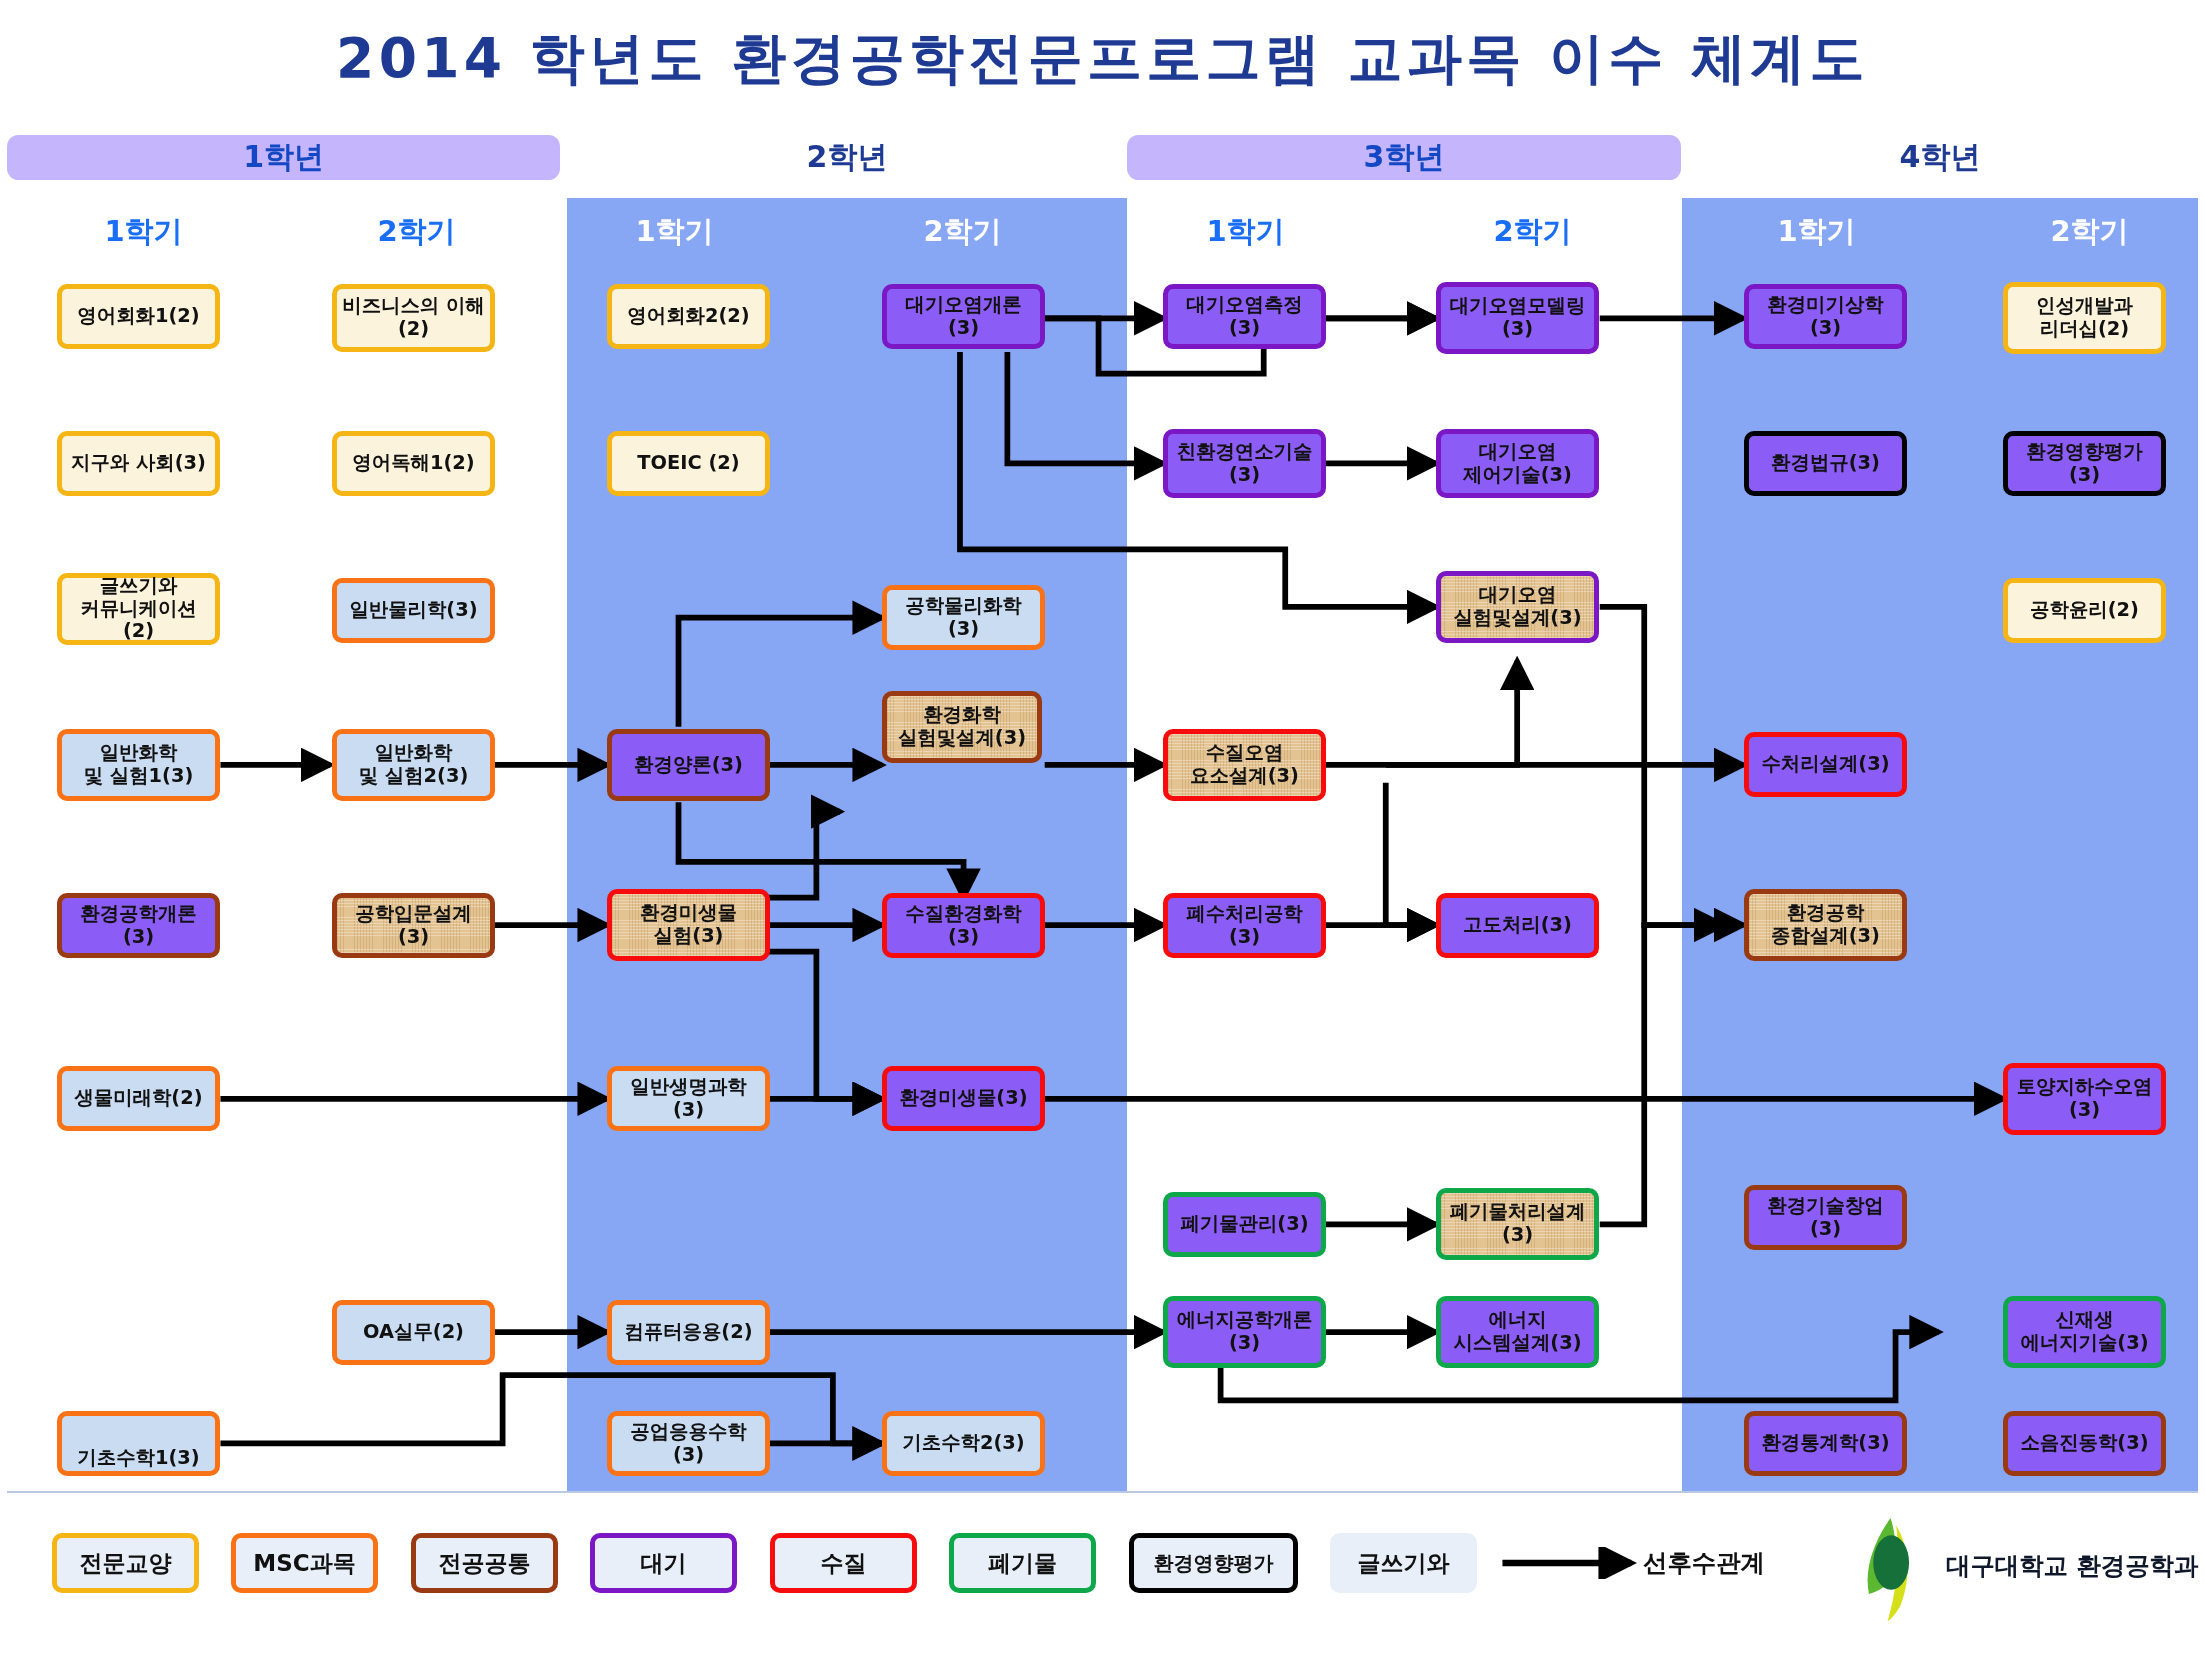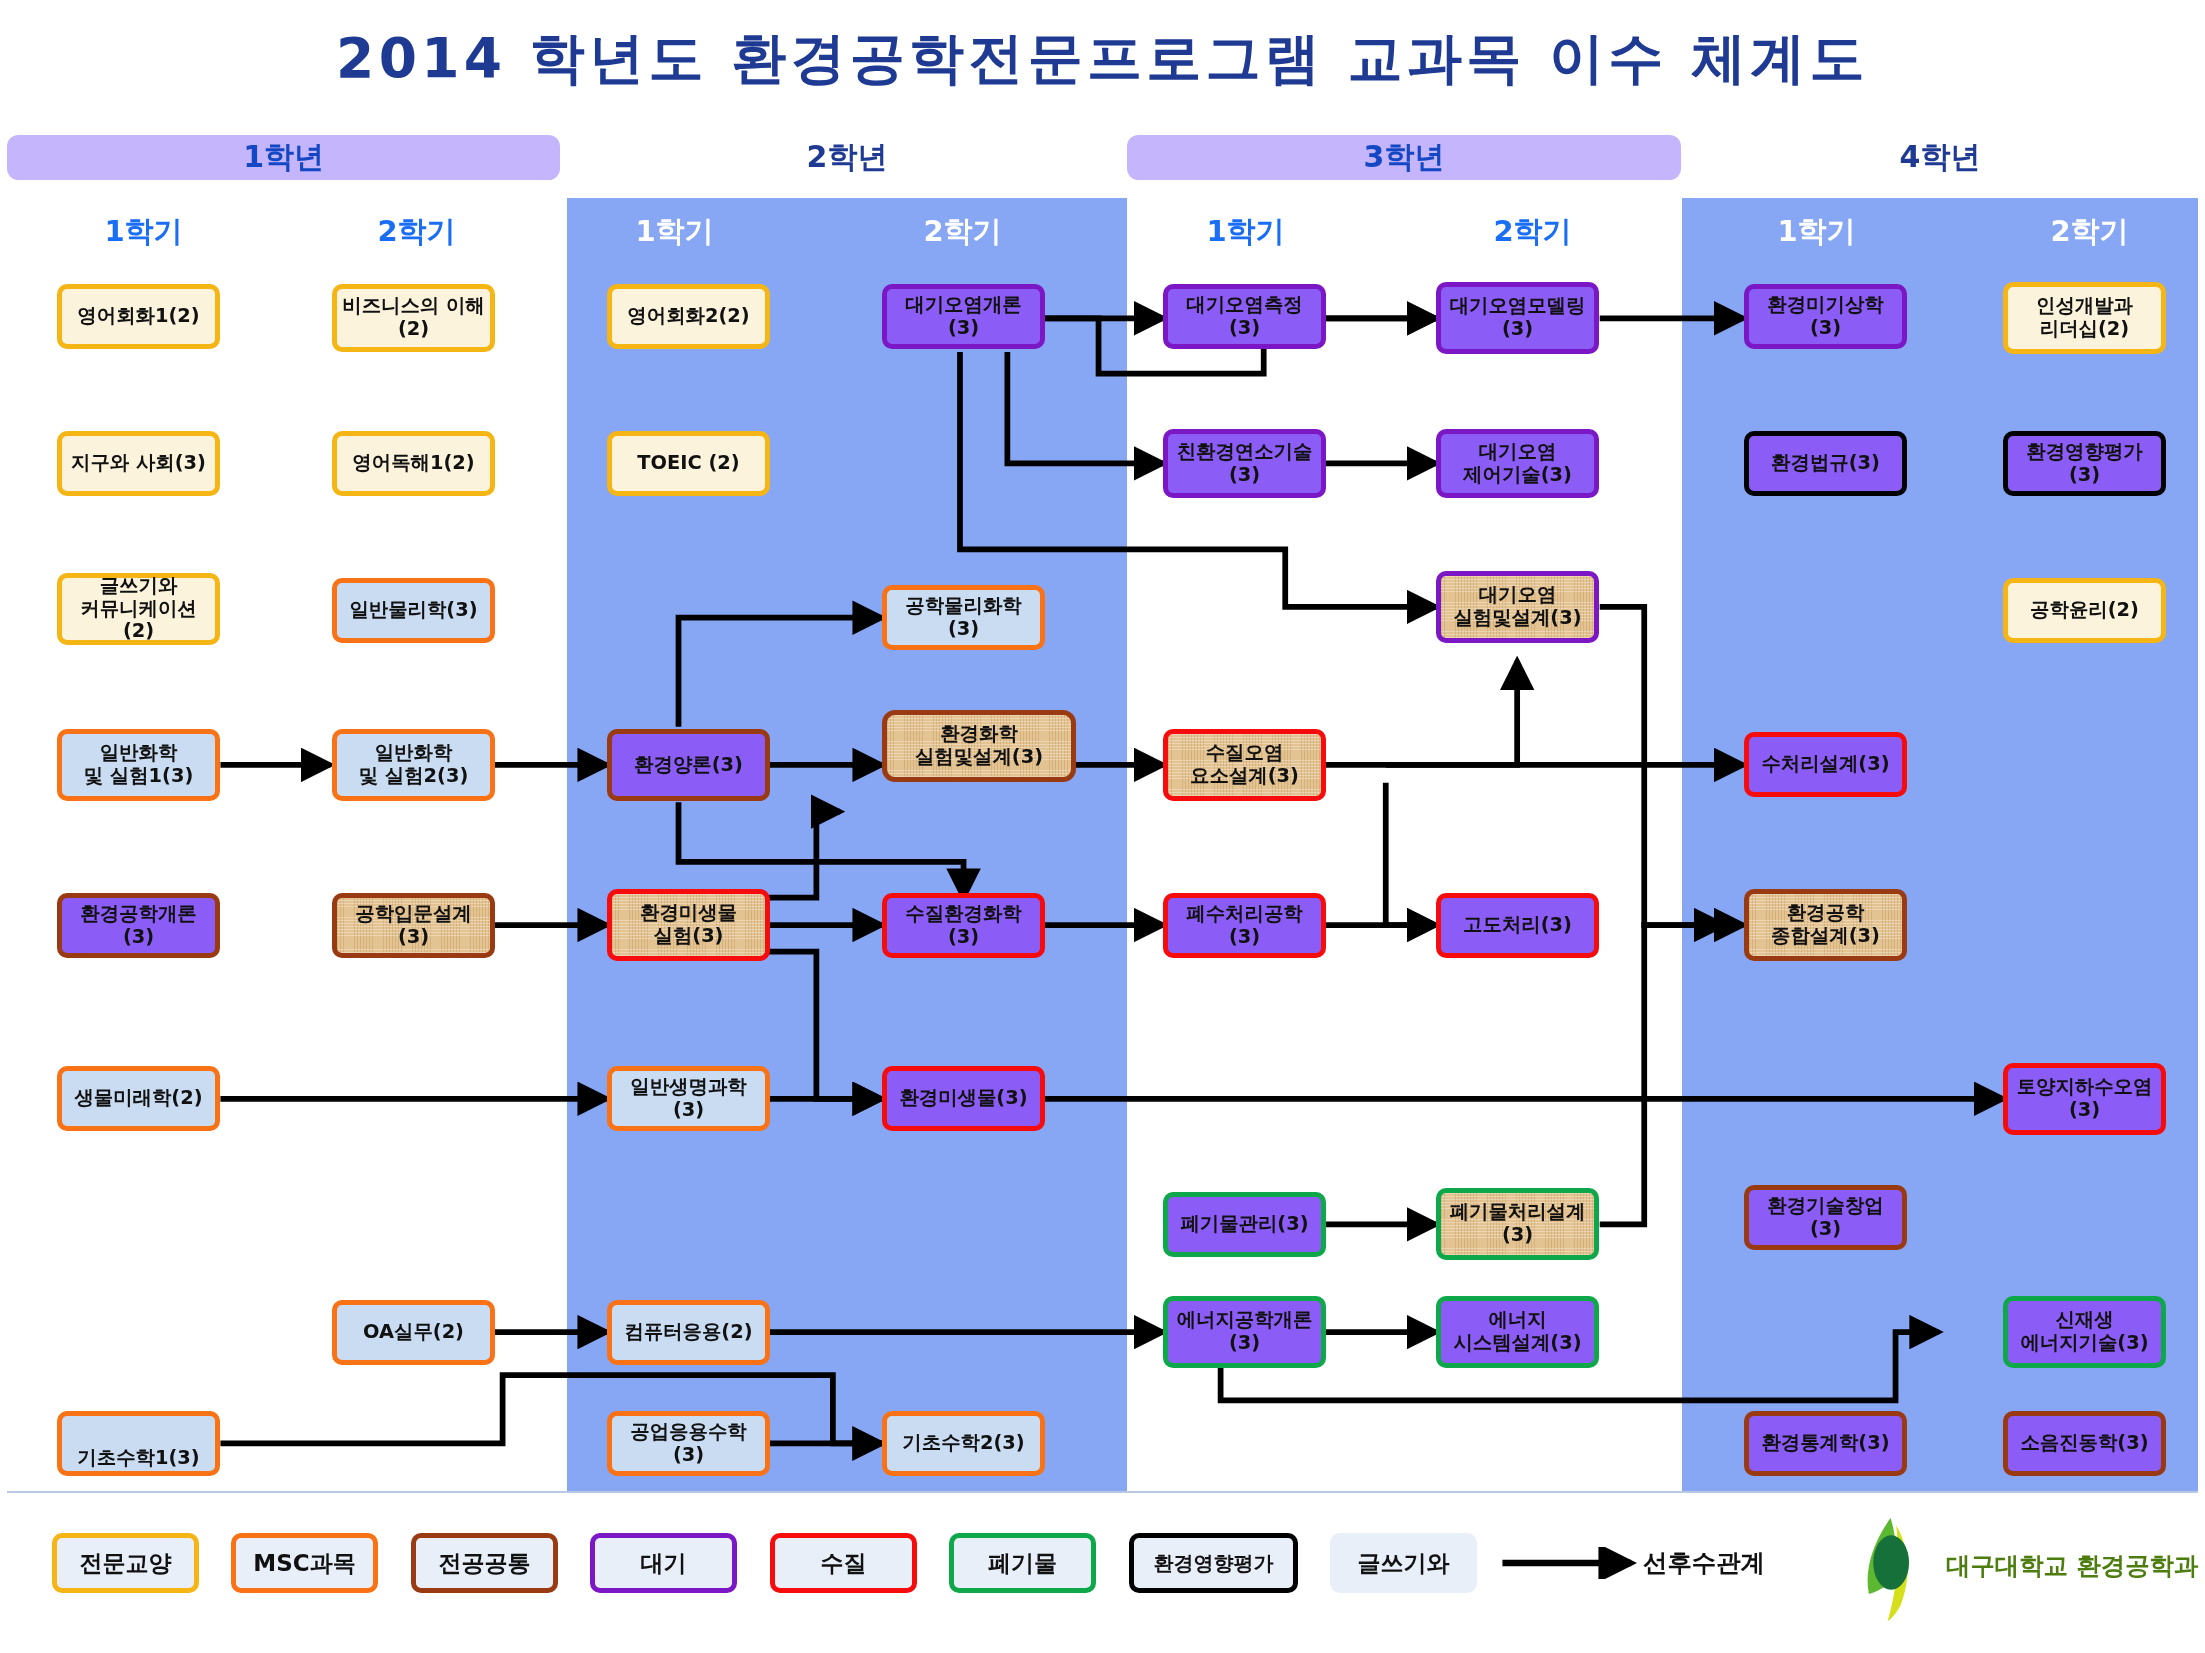--- a/index.html
+++ b/index.html
@@ -68,21 +68,21 @@
   
   #legend-rule{position:absolute;left:7.2px;top:1491px;width:2191px;height:2.2px;background:#b9c9e4;}
   .legend-box{
     position:absolute;box-sizing:border-box;height:60px;border-radius:10px;
     display:flex;align-items:center;justify-content:center;
     font-size:23px;font-weight:bold;color:#111;background:#e8eff9;
   }
   #legend-arrow-label{
     position:absolute;font-size:24.4px;font-weight:bold;color:#111;
   }
-  #univ-name{position:absolute;font-size:24.4px;font-weight:bold;color:#4d7c0f;white-space:nowrap;text-align:right;}
+  #univ-name{position:absolute;font-size:24.4px;font-weight:bold;color:#0f172a;white-space:nowrap;text-align:right;}
 </style>
 </head>
 <body>
 
 <div id="root">
 
   <div id="title">2014 학년도 환경공학전문프로그램 교과목 이수 체계도</div>
 
   <div class="col-shade" style="left:567px;top:198px;width:560px;height:1293px;"></div>
   <div class="col-shade" style="left:1682px;top:198px;width:516px;height:1293px;"></div>
@@ -210,21 +210,21 @@
   <div class="course c-gyoyang" style="left:607px;top:431px;width:163px;height:65px;"><span>TOEIC  (2)</span></div>
   <div class="course c-gongtong" style="left:607px;top:729px;width:163px;height:72px;"><span>환경양론(3)</span></div>
   <div class="course c-sujil design-fill" style="left:607px;top:889px;width:163px;height:72px;"><span>환경미생물
 실험(3)</span></div>
   <div class="course c-msc" style="left:607px;top:1066px;width:163px;height:65px;"><span>일반생명과학(3)</span></div>
   <div class="course c-msc" style="left:607px;top:1300px;width:163px;height:65px;"><span>컴퓨터응용(2)</span></div>
   <div class="course c-msc" style="left:607px;top:1411px;width:163px;height:65px;"><span>공업응용수학(3)</span></div>
 
   <div class="course c-daegi" style="left:882px;top:284px;width:163px;height:65px;"><span>대기오염개론(3)</span></div>
   <div class="course c-msc" style="left:882px;top:585px;width:163px;height:65px;"><span>공학물리화학(3)</span></div>
-  <div class="course c-gongtong design-fill" style="left:882px;top:710px;width:194px;height:72px;border-radius:13px;"><span>환경화학
+  <div class="course c-gongtong design-fill" style="left:882px;top:691px;width:160px;height:72px;"><span>환경화학
 실험및설계(3)</span></div>
   <div class="course c-sujil" style="left:882px;top:893px;width:163px;height:65px;"><span>수질환경화학(3)</span></div>
   <div class="course c-sujil" style="left:882px;top:1066px;width:163px;height:65px;"><span>환경미생물(3)</span></div>
   <div class="course c-msc" style="left:882px;top:1411px;width:163px;height:65px;"><span>기초수학2(3)</span></div>
 
   <div class="course c-daegi" style="left:1163px;top:284px;width:163px;height:65px;"><span>대기오염측정(3)</span></div>
   <div class="course c-daegi" style="left:1163px;top:429px;width:163px;height:69px;"><span>친환경연소기술
 (3)</span></div>
   <div class="course c-sujil design-fill" style="left:1163px;top:729px;width:163px;height:72px;"><span>수질오염
 요소설계(3)</span></div>

